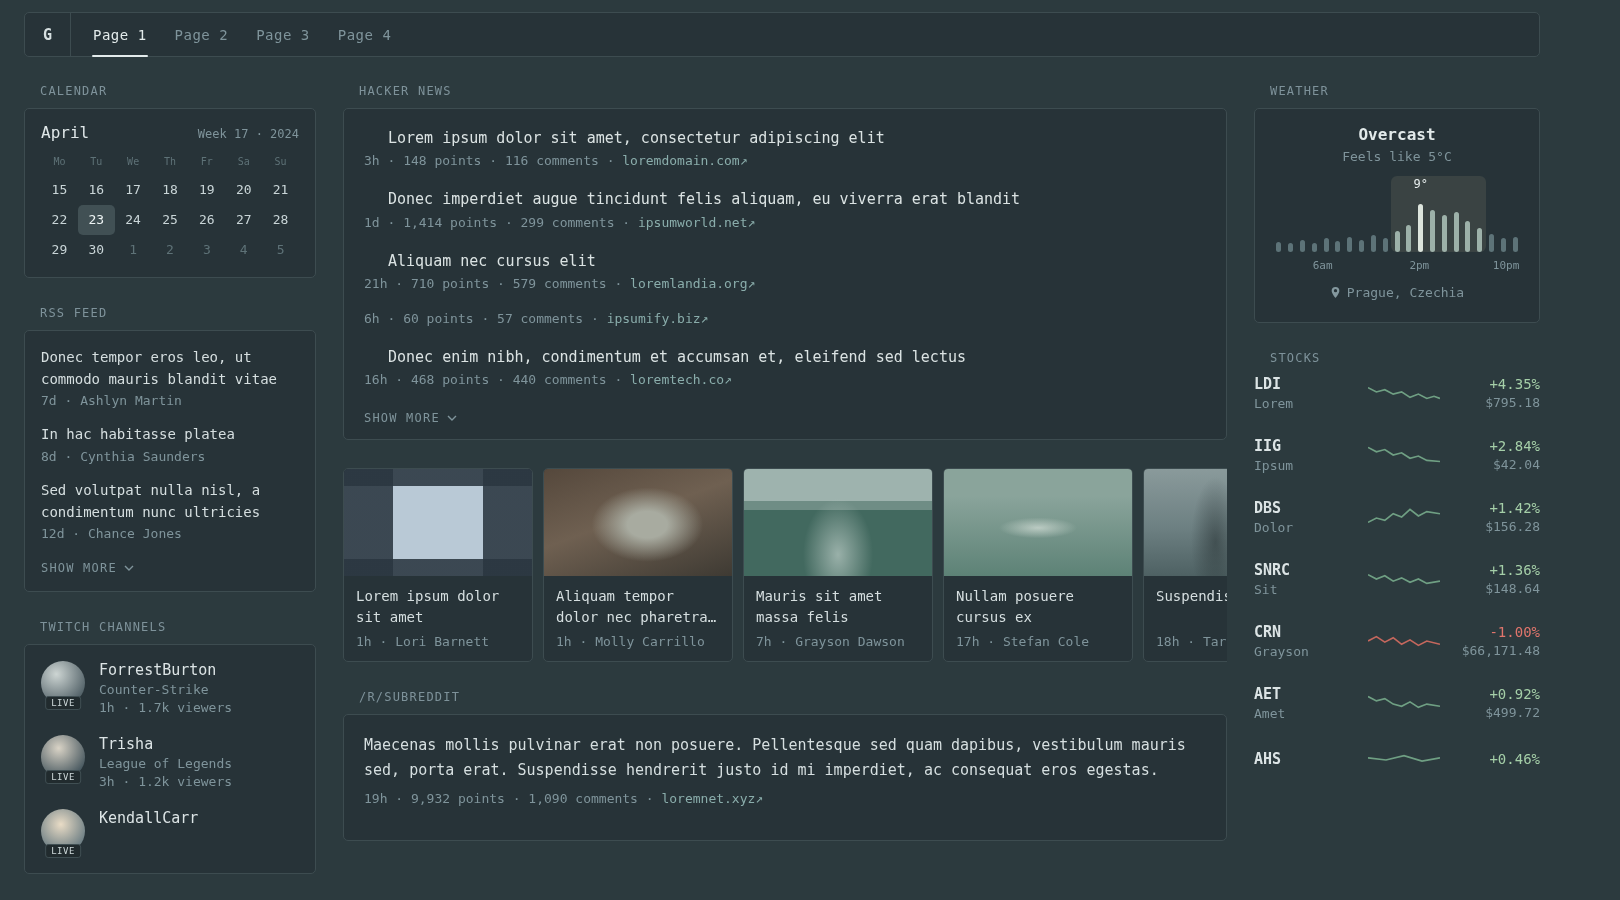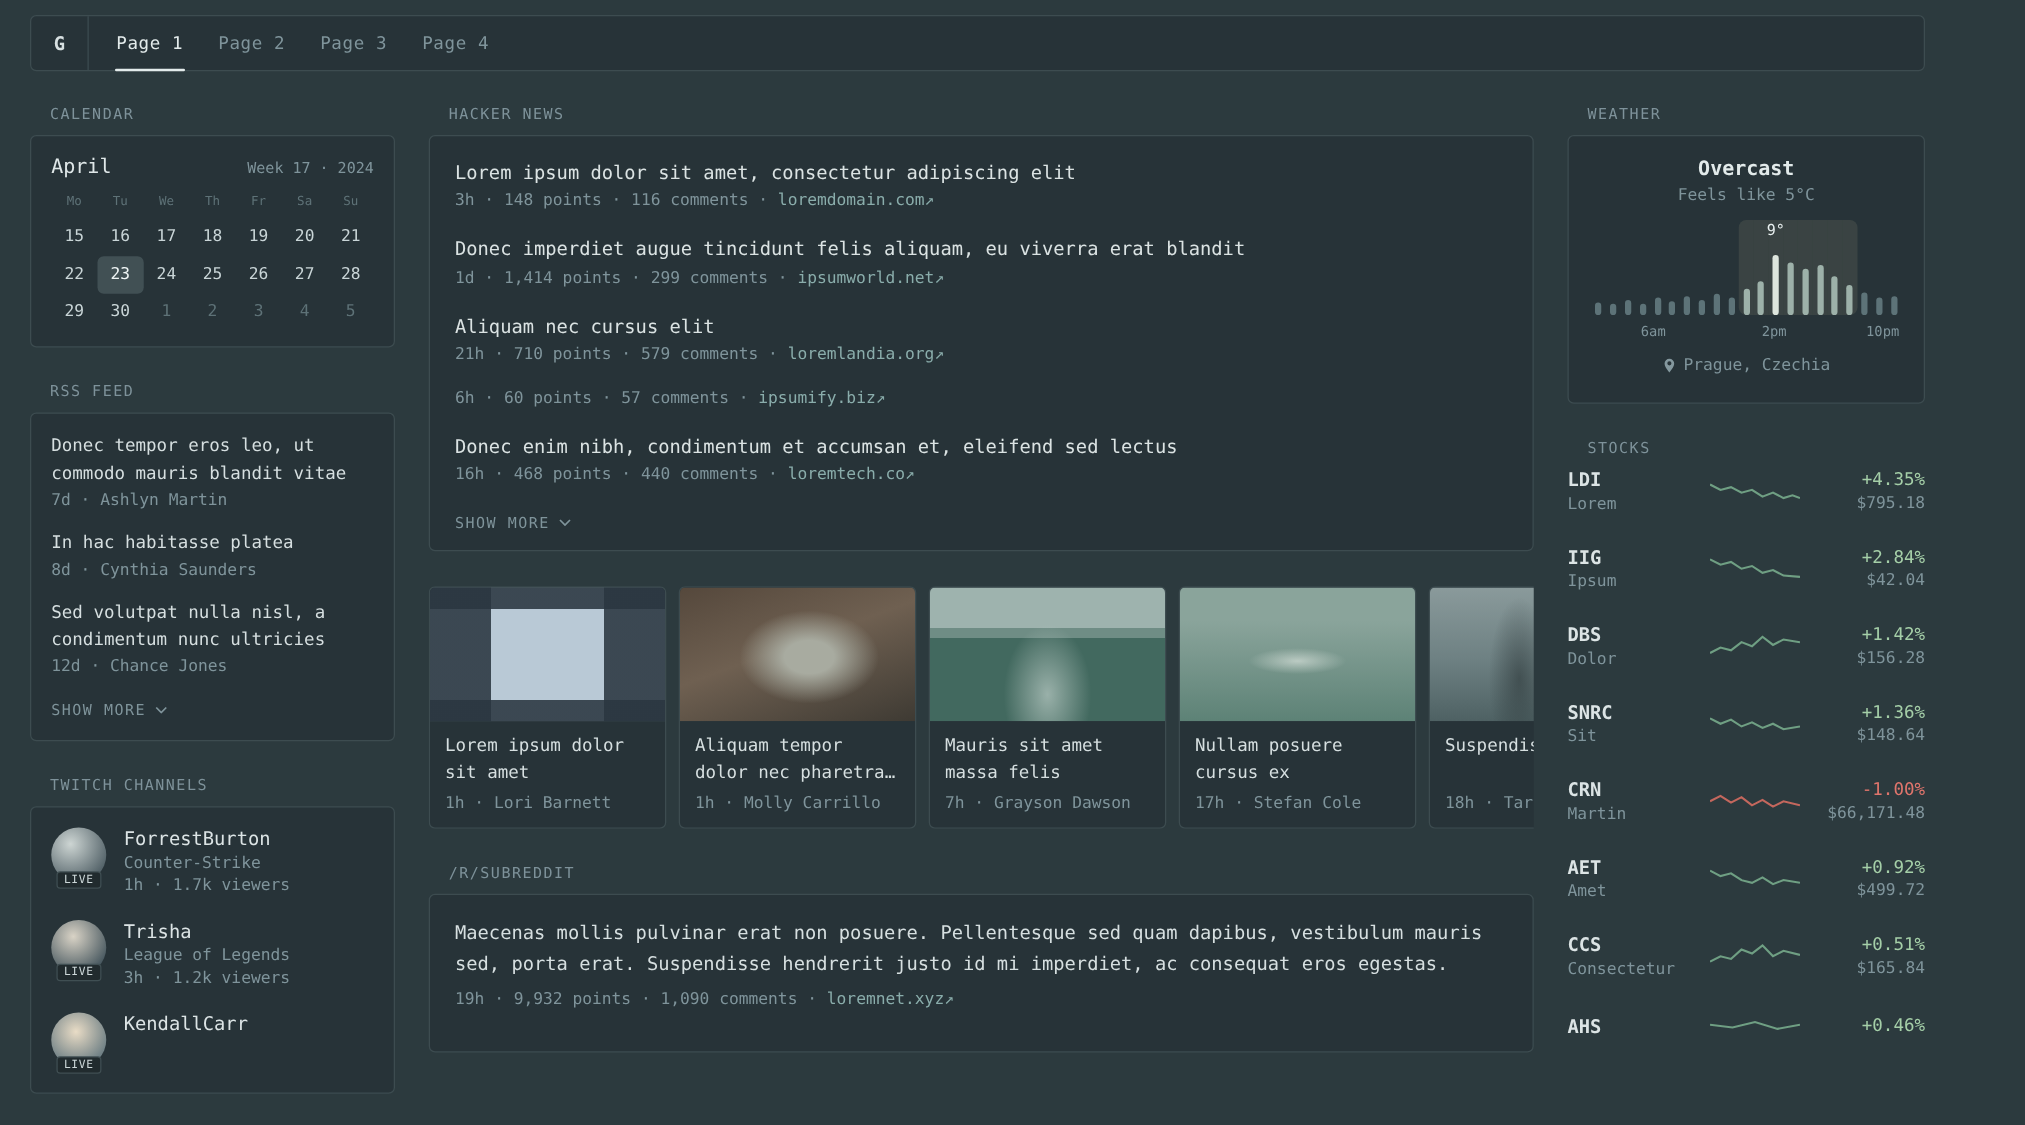--- a/index.html
+++ b/index.html
@@ -107,21 +107,21 @@
     font-size:9px;letter-spacing:.5px;padding:1px 5px;border-radius:3px;
   }
   .live-badge.on{display:block;}
   .tw-name{font-size:15px;color:#dce4e5;}
   .tw-game{font-size:13px;color:var(--muted);margin-top:3px;}
   .tw-meta{font-size:13px;color:var(--muted);margin-top:3px;}
 
   
   .hn-card{padding:18px 20px 14px;}
   .hn-card .feed-item{margin-bottom:20px;}
-  .hn-card .item-title{font-size:15px;color:#dbe3e3;}
+  .hn-card .item-title{font-size:15px;color:#dbe3e3;margin-left:24px;}
 
   
   .videos-row{display:flex;gap:10px;overflow:hidden;}
   .video-card{flex:0 0 190px;width:190px;}
   .thumb{height:107px;border-radius:4px 4px 0 0;}
   .thumb-cross{
     background:
       linear-gradient(90deg, rgba(42,54,64,.88) 0 26%, rgba(42,54,64,0) 26% 74%, rgba(42,54,64,.88) 74% 100%),
       linear-gradient(180deg, rgba(42,54,64,.88) 0 16%, rgba(42,54,64,0) 16% 84%, rgba(42,54,64,.88) 84% 100%),
       #b9c9d6;
@@ -595,21 +595,21 @@
               </svg>
             </div>
             <div class="stock-right" data-interactable="false">
               <div class="stock-change chg-up" data-interactable="false">+1.36%</div>
               <div class="stock-price" data-interactable="false">$148.64</div>
             </div>
           </div>
           <div class="stock-row" data-interactable="true">
             <div data-interactable="false">
               <div class="stock-symbol" data-interactable="false">CRN</div>
-              <div class="stock-name" data-interactable="false">Martin</div>
+              <div class="stock-name" data-interactable="false">Grayson</div>
             </div>
             <div class="stock-spark" data-interactable="false">
               <svg viewBox="0 0 60 24" preserveAspectRatio="none">
                 <polyline data-interactable="false" points="0,12 7,8 14,13 21,9 28,15 35,11 42,16 49,12 60,15" class="spark-down"></polyline>
               </svg>
             </div>
             <div class="stock-right" data-interactable="false">
               <div class="stock-change chg-down" data-interactable="false">-1.00%</div>
               <div class="stock-price" data-interactable="false">$66,171.48</div>
             </div>
@@ -624,35 +624,20 @@
                 <polyline data-interactable="false" points="0,6 7,10 14,8 21,13 28,15 35,11 42,16 49,13 60,15" class="spark-up"></polyline>
               </svg>
             </div>
             <div class="stock-right" data-interactable="false">
               <div class="stock-change chg-up" data-interactable="false">+0.92%</div>
               <div class="stock-price" data-interactable="false">$499.72</div>
             </div>
           </div>
           <div class="stock-row" data-interactable="true">
             <div data-interactable="false">
-              <div class="stock-symbol" data-interactable="false">CCS</div>
-              <div class="stock-name" data-interactable="false">Consectetur</div>
-            </div>
-            <div class="stock-spark" data-interactable="false">
-              <svg viewBox="0 0 60 24" preserveAspectRatio="none">
-                <polyline data-interactable="false" points="0,16 7,12 14,14 21,7 28,10 35,4 42,12 49,8 60,11" class="spark-up"></polyline>
-              </svg>
-            </div>
-            <div class="stock-right" data-interactable="false">
-              <div class="stock-change chg-up" data-interactable="false">+0.51%</div>
-              <div class="stock-price" data-interactable="false">$165.84</div>
-            </div>
-          </div>
-          <div class="stock-row" data-interactable="true">
-            <div data-interactable="false">
               <div class="stock-symbol" data-interactable="false">AHS</div>
               <div class="stock-name" data-interactable="false"></div>
             </div>
             <div class="stock-spark" data-interactable="false">
               <svg viewBox="0 0 60 24" preserveAspectRatio="none">
                 <polyline data-interactable="false" points="0,10 15,12 30,8 45,13 60,10" class="spark-up"></polyline>
               </svg>
             </div>
             <div class="stock-right" data-interactable="false">
               <div class="stock-change chg-up" data-interactable="false">+0.46%</div>

